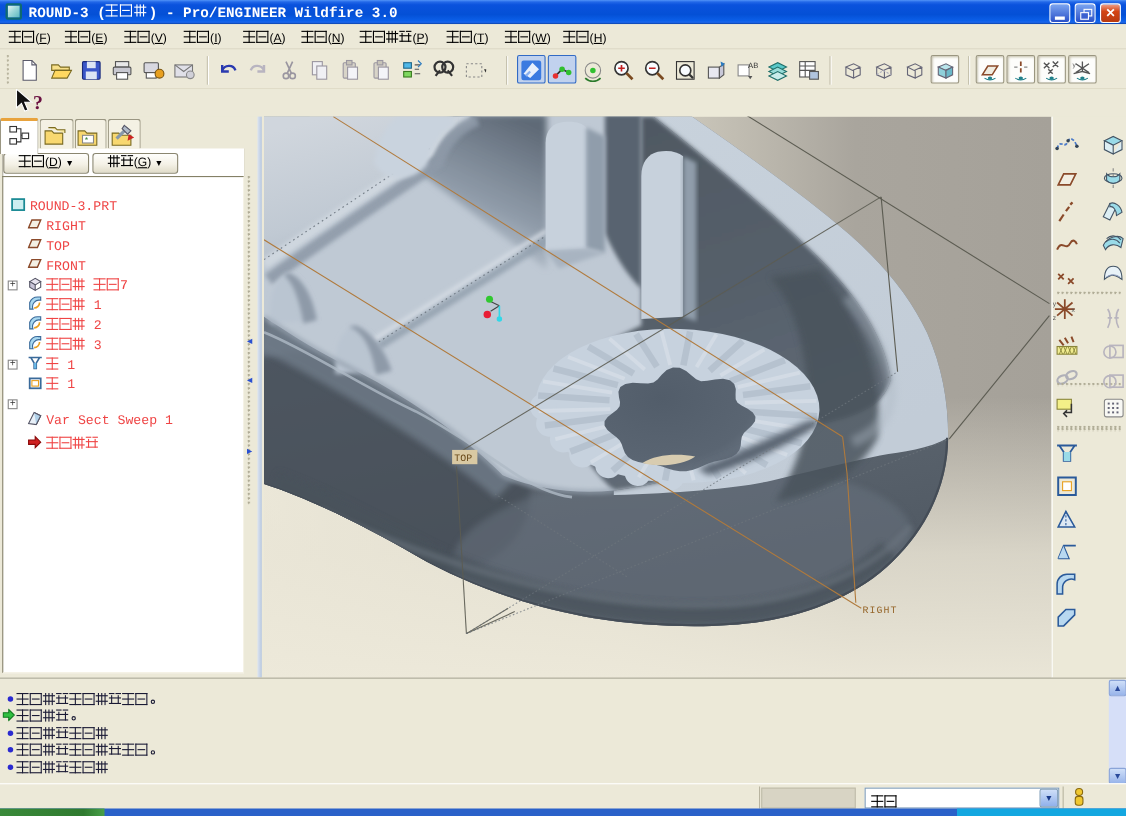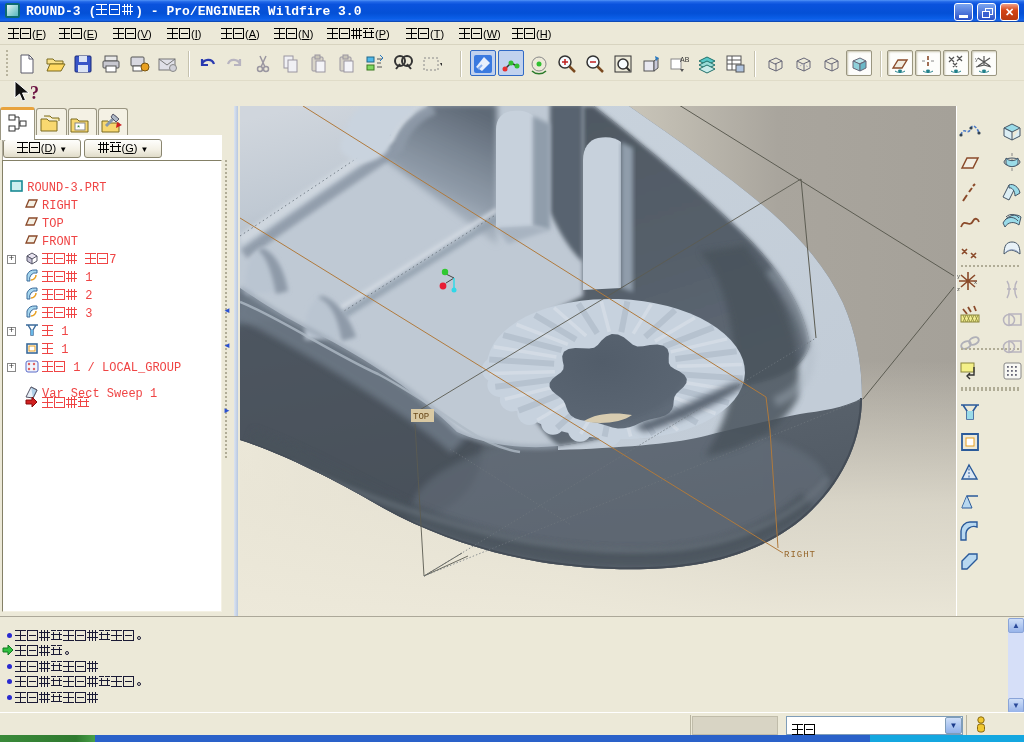--- a/index.html
+++ b/index.html
@@ -299,29 +299,22 @@
           </svg><i class="g"></i><i class="h"></i><i class="k"></i> 3</div>
         <div class="trow" style="top:162px"><span style="margin-left:22px"></span><svg style="display:inline-block;vertical-align:-2px;margin-right:3px" width="14" height="14" viewBox="0 0 14 14">
             <path d="M1,2 h12 M3,2 l3,5 v5 h2 v-5 l3,-5" fill="none" stroke="#3a6a9a" stroke-width="1.4"></path>
             <path d="M6,7 h2 v5 h-2 z" fill="#68b8e8"></path>
           </svg><i class="g"></i> 1</div>
         <div style="position:absolute;left:4px;top:166px;width:9px;height:9px;background:#fff;border:1px solid #888;font-size:9px;line-height:7px;text-align:center;color:#333">+</div>
         <div class="trow" style="top:180px"><span style="margin-left:22px"></span><svg style="display:inline-block;vertical-align:-2px;margin-right:3px" width="14" height="14" viewBox="0 0 14 14">
             <rect x="2" y="3" width="10" height="9" fill="none" stroke="#3a6a9a" stroke-width="1.6"></rect>
             <rect x="4" y="5" width="6" height="5" fill="#fff" stroke="#e8a020"></rect>
           </svg><i class="g"></i> 1</div>
-        <div class="trow" style="top:198px"><span style="margin-left:22px"></span><svg style="display:inline-block;vertical-align:-2px;margin-right:3px" width="14" height="14" viewBox="0 0 14 14">
-            <rect x="1" y="2" width="12" height="11" rx="2" fill="#f0f4fc" stroke="#5a6ac8"></rect>
-            <circle cx="4" cy="5" r="1.2" fill="#e06060"></circle>
-            <circle cx="9" cy="5" r="1.2" fill="#e06060"></circle>
-            <circle cx="4" cy="10" r="1.2" fill="#e06060"></circle>
-            <circle cx="9" cy="10" r="1.2" fill="#e06060"></circle>
-          </svg><i class="g"></i><i class="h"></i> 1 / LOCAL_GROUP</div>
         <div style="position:absolute;left:4px;top:202px;width:9px;height:9px;background:#fff;border:1px solid #888;font-size:9px;line-height:7px;text-align:center;color:#333">+</div>
-        <div class="trow" style="top:224px"><span style="margin-left:22px"></span><svg style="display:inline-block;vertical-align:-2px;margin-right:3px" width="14" height="14" viewBox="0 0 14 14">
+        <div class="trow" style="top:212px"><span style="margin-left:22px"></span><svg style="display:inline-block;vertical-align:-2px;margin-right:3px" width="14" height="14" viewBox="0 0 14 14">
             <path d="M1,12 L6,2 L12,5 L8,13 Z" fill="#e8f0f8" stroke="#556"></path>
             <path d="M6,2 L12,5 L8,13" fill="#b0d0e8" stroke="#556"></path>
           </svg>Var Sect Sweep 1</div>
         <div class="trow" style="top:234px"><span style="margin-left:22px"></span><svg style="display:inline-block;vertical-align:-2px;margin-right:3px" width="14" height="14" viewBox="0 0 14 14">
             <path d="M1,5 h6 v-3 l5,5 -5,5 v-3 h-6 z" fill="#d02020" stroke="#8a0a0a"></path>
           </svg><i class="g"></i><i class="h"></i><i class="k"></i><i class="m"></i></div>
       </div>
     </div>
 <div id="sash" style="position:absolute;left:222px;top:106px;width:18px;height:510px;background:#ECE9D8">
 <div style="position:absolute;left:3px;top:54px;width:3px;height:300px;background-image:radial-gradient(circle at 1px 1px,#b0ac96 1px,transparent 1.2px);background-size:3px 4px"></div>

